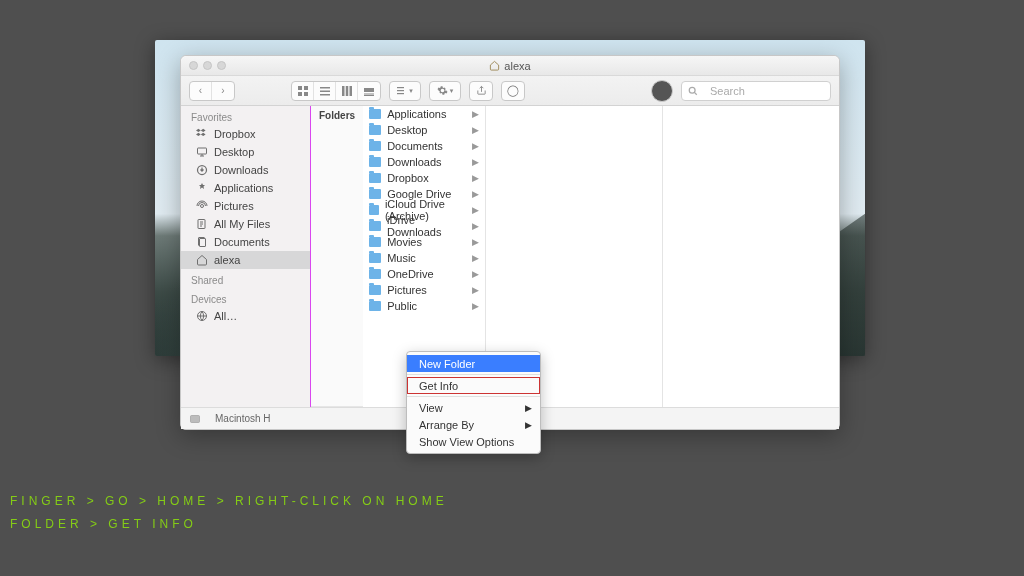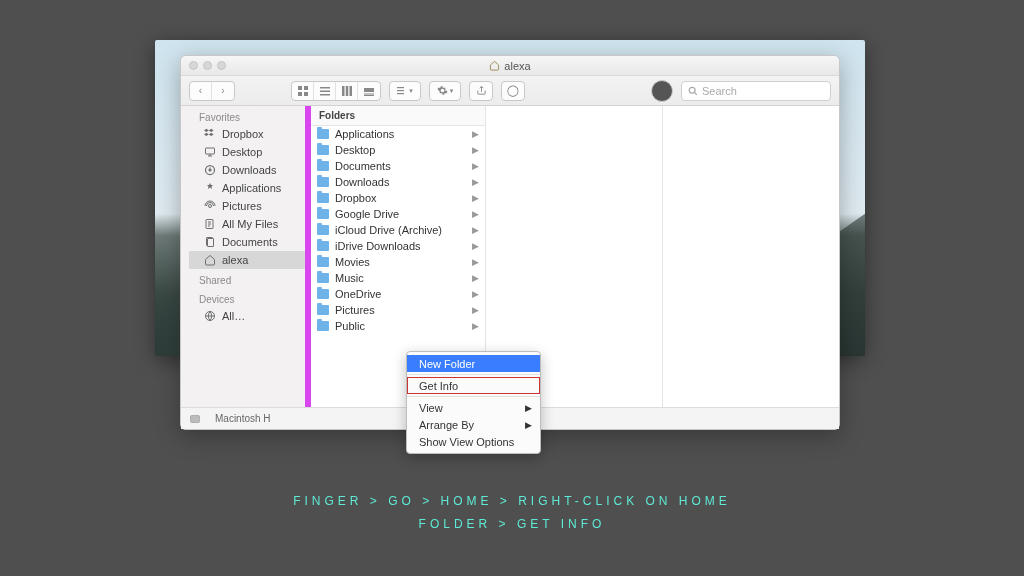--- a/index.html
+++ b/index.html
@@ -24,47 +24,47 @@
   .titlebar { height:20px; background:linear-gradient(#f6f6f6,#e8e8e8); border-bottom:1px solid #d9d9d9; border-radius:6px 6px 0 0; display:flex; align-items:center; position:relative; }
   .traffic { display:flex; gap:5px; padding-left:8px; }
   .traffic span { width:9px; height:9px; border-radius:50%; background:#d7d7d7; border:1px solid #c5c5c5; }
   .title { position:absolute; left:0; right:0; text-align:center; font-size:11px; color:#555; display:flex; align-items:center; justify-content:center; gap:4px; }
   .toolbar { height:30px; background:linear-gradient(#f3f3f3,#ececec); border-bottom:1px solid #d3d3d3; display:flex; align-items:center; padding:0 8px; gap:8px; }
   .tb-group { display:flex; border:1px solid #c8c8c8; border-radius:4px; background:#fcfcfc; height:20px; align-items:center; }
   .tb-btn { width:22px; height:100%; display:flex; align-items:center; justify-content:center; color:#888; font-size:10px; border-right:1px solid #e2e2e2; cursor:default; }
   .tb-btn:last-child { border-right:none; }
   .circle-ctrl { width:24px; height:20px; border:1px solid #c8c8c8; border-radius:4px; background:#fcfcfc; display:flex; align-items:center; justify-content:center; color:#777; font-size:11px;}
   .av { width:22px; height:22px; border-radius:50%; background:#555; margin-left:auto; border:1px solid #ccc;}
-  .search { flex:0 0 150px; height:20px; border:1px solid #d0d0d0; border-radius:4px; background:#fff; display:flex; align-items:center; padding:0 6px; color:#aaa; font-size:11px; gap:4px;}
+  .search { flex:0 0 150px; height:20px; border:1px solid #d0d0d0; border-radius:4px; background:#fff; display:flex; align-items:center; padding:0 6px; color:#aaa; font-size:11px; gap:12px;}
   .body { flex:1; display:flex; min-height:0; }
-  .sidebar { width:130px; background:#f3f1f2; border-right:6px solid #d946ef; font-size:11px; overflow:hidden;padding-left:8px; }
+  .sidebar { width:130px; background:#f3f1f2; border-right:1px solid #d946ef; font-size:11px; overflow:hidden; }
   .sb-head { color:#8a8a8a; font-size:10px; padding:6px 10px 2px; }
   .sb-item { display:flex; align-items:center; gap:6px; padding:2px 10px 2px 14px; color:#444; height:18px; cursor:default;}
   .sb-item.sel { background:#d7d7d8; }
   .sb-icon { width:13px; height:13px; display:inline-flex; align-items:center; justify-content:center; color:#6f6f6f; font-size:11px;}
   .columns { flex:1; display:flex; }
-  .col { width:175px; border-right:1px solid #e4e4e4; display:flex; flex-direction:column; }
+  .col { width:175px; border-right:1px solid #e4e4e4; display:flex; flex-direction:row; }
   .col-head { font-size:10px; font-weight:600; color:#444; padding:4px 8px; border-bottom:1px solid #e6e6e6; background:#fafafa;}
   .col-list { flex:1; overflow:hidden; }
   .row { display:flex; align-items:center; height:16px; padding:0 6px; font-size:11px; color:#333; cursor:default; }
   .row .ficon { width:12px; height:10px; background:#6db3e8; border-radius:1px; margin-right:6px; position:relative;}
   .row .ficon:before { content:""; position:absolute; top:-2px; left:0; width:5px; height:2px; background:#6db3e8; border-radius:1px 1px 0 0;}
   .row .arrow { margin-left:auto; color:#999; font-size:9px; }
   .pathbar { height:22px; border-top:1px solid #dcdcdc; background:#f4f4f4; display:flex; align-items:center; padding:0 8px; font-size:10px; color:#666; gap:14px;}
   .context {
     position:absolute; left:225px; top:295px; width:135px;
     background:#fbfbfb; border:1px solid #bdbdbd; border-radius:4px;
     box-shadow:0 4px 14px rgba(0,0,0,.25); font-size:11px; padding:3px 0;
   }
   .ctx-item { padding:2px 12px; color:#333; display:flex; align-items:center; height:17px; position:relative;}
   .ctx-item.hl { background:#3a7eff; color:#fff; }
   .ctx-item.box { outline:1px solid #c33; outline-offset:-1px; }
   .ctx-sep { height:1px; background:#e0e0e0; margin:2px 0; }
   .ctx-arrow { position:absolute; right:8px; font-size:9px; color:#333;}
-  .caption { position:absolute; left:0; right:0; top:490px; text-align:center; color:#5eead4; font-size:12px; letter-spacing:4px; line-height:1.9; font-weight:300;}
+  .caption { position:absolute; left:10px; right:0; top:490px; color:#84cc16; font-size:12px; letter-spacing:4px; line-height:1.9; font-weight:300;}
   svg { display:block; }
 </style>
 </head>
 <body>
 
 <div class="desktop">
   <div class="mountain"></div>
 
   <div class="finder">
 

